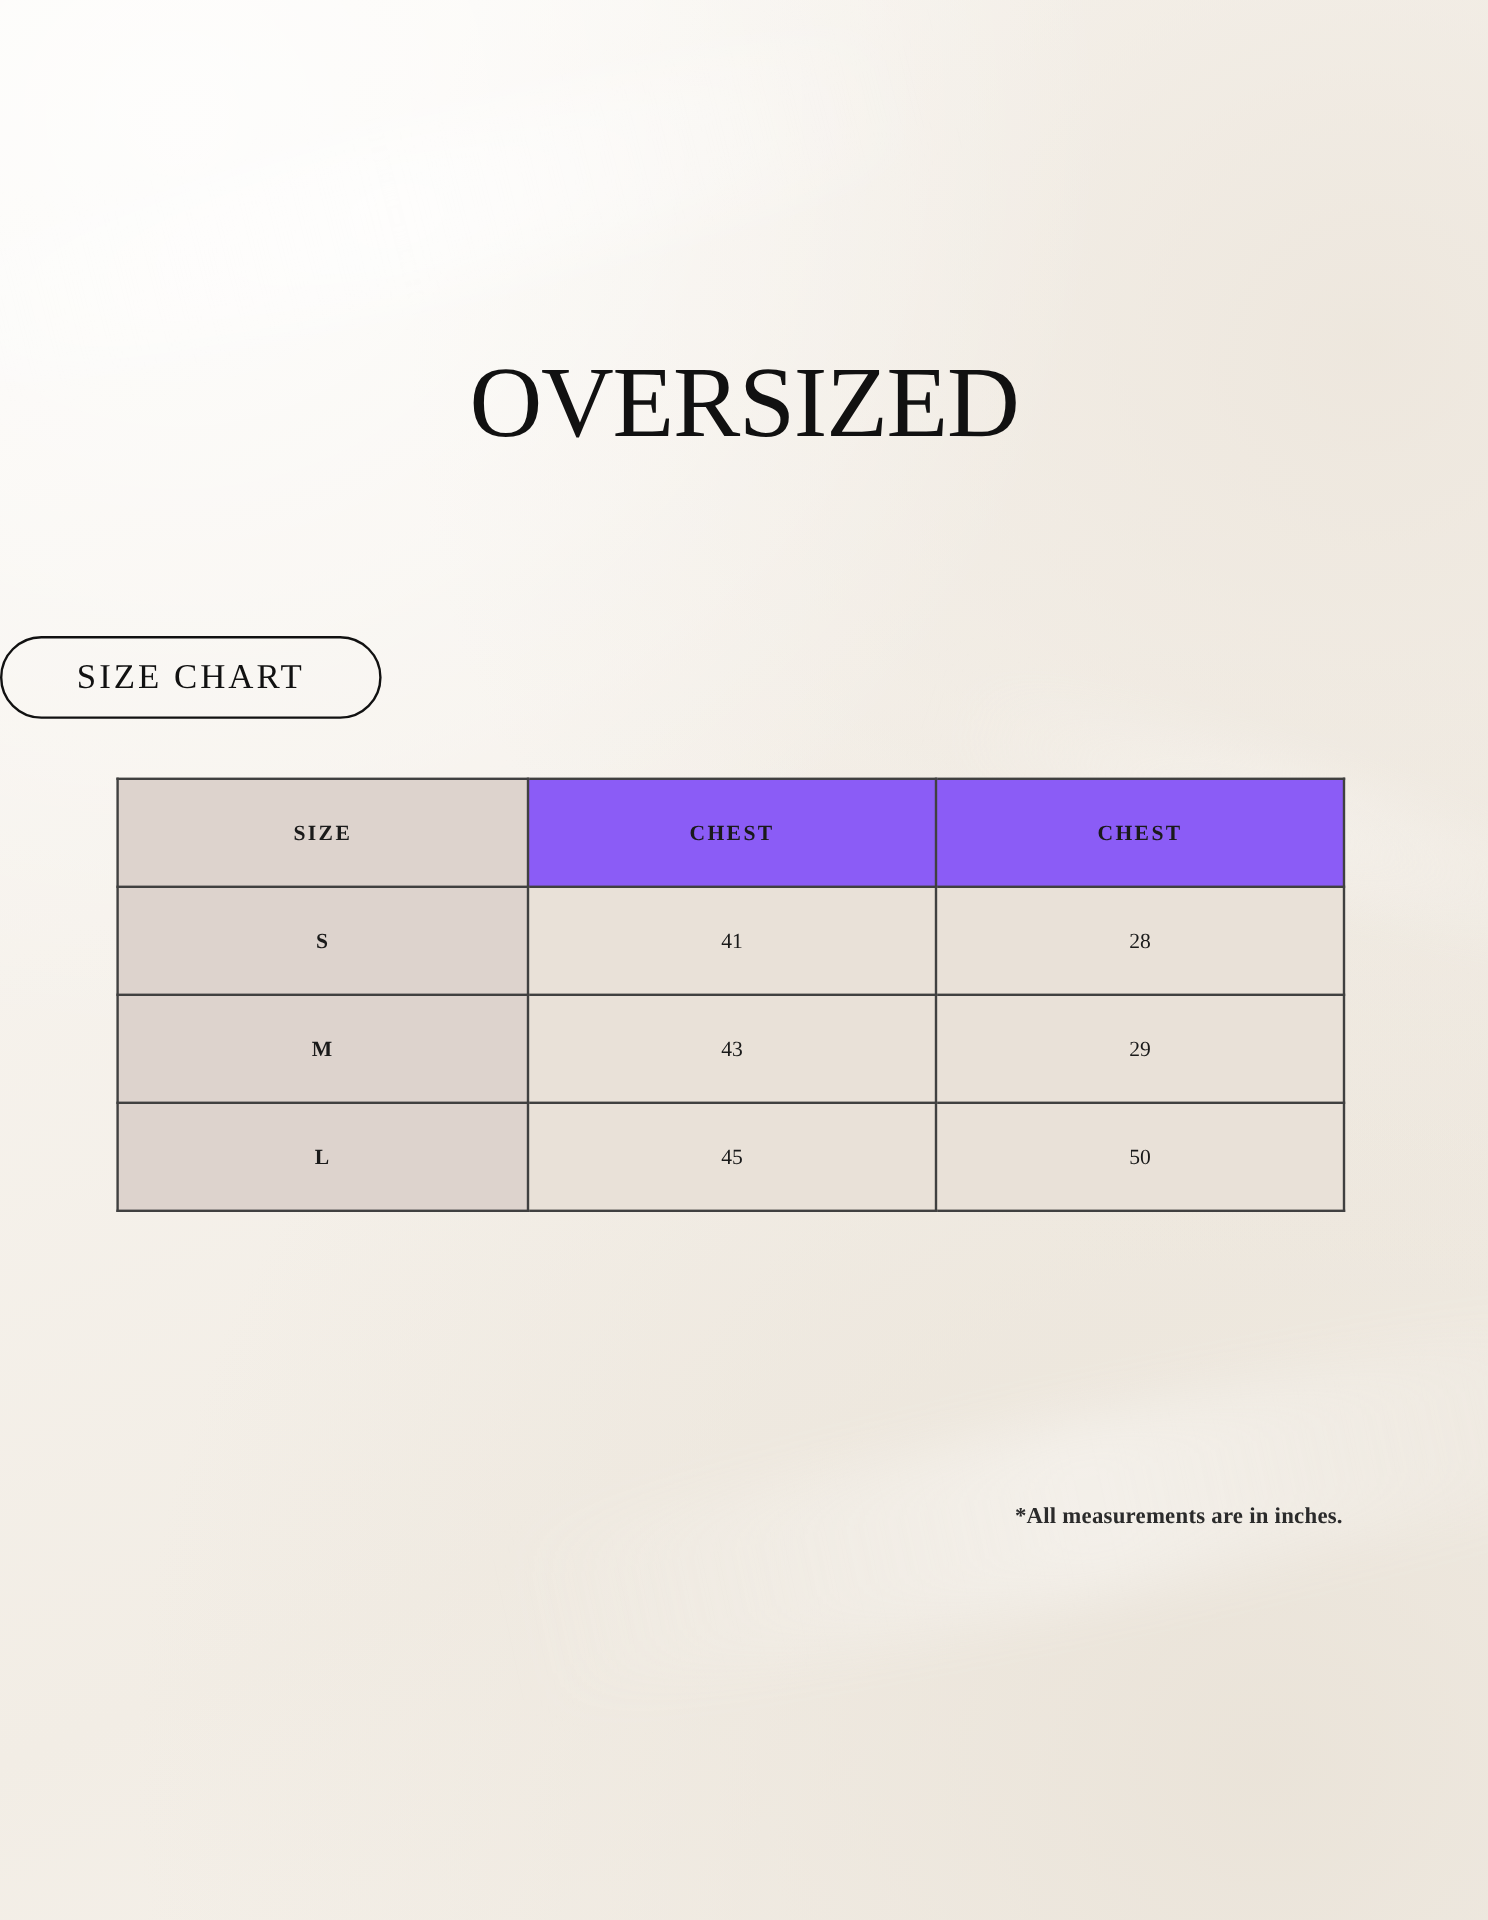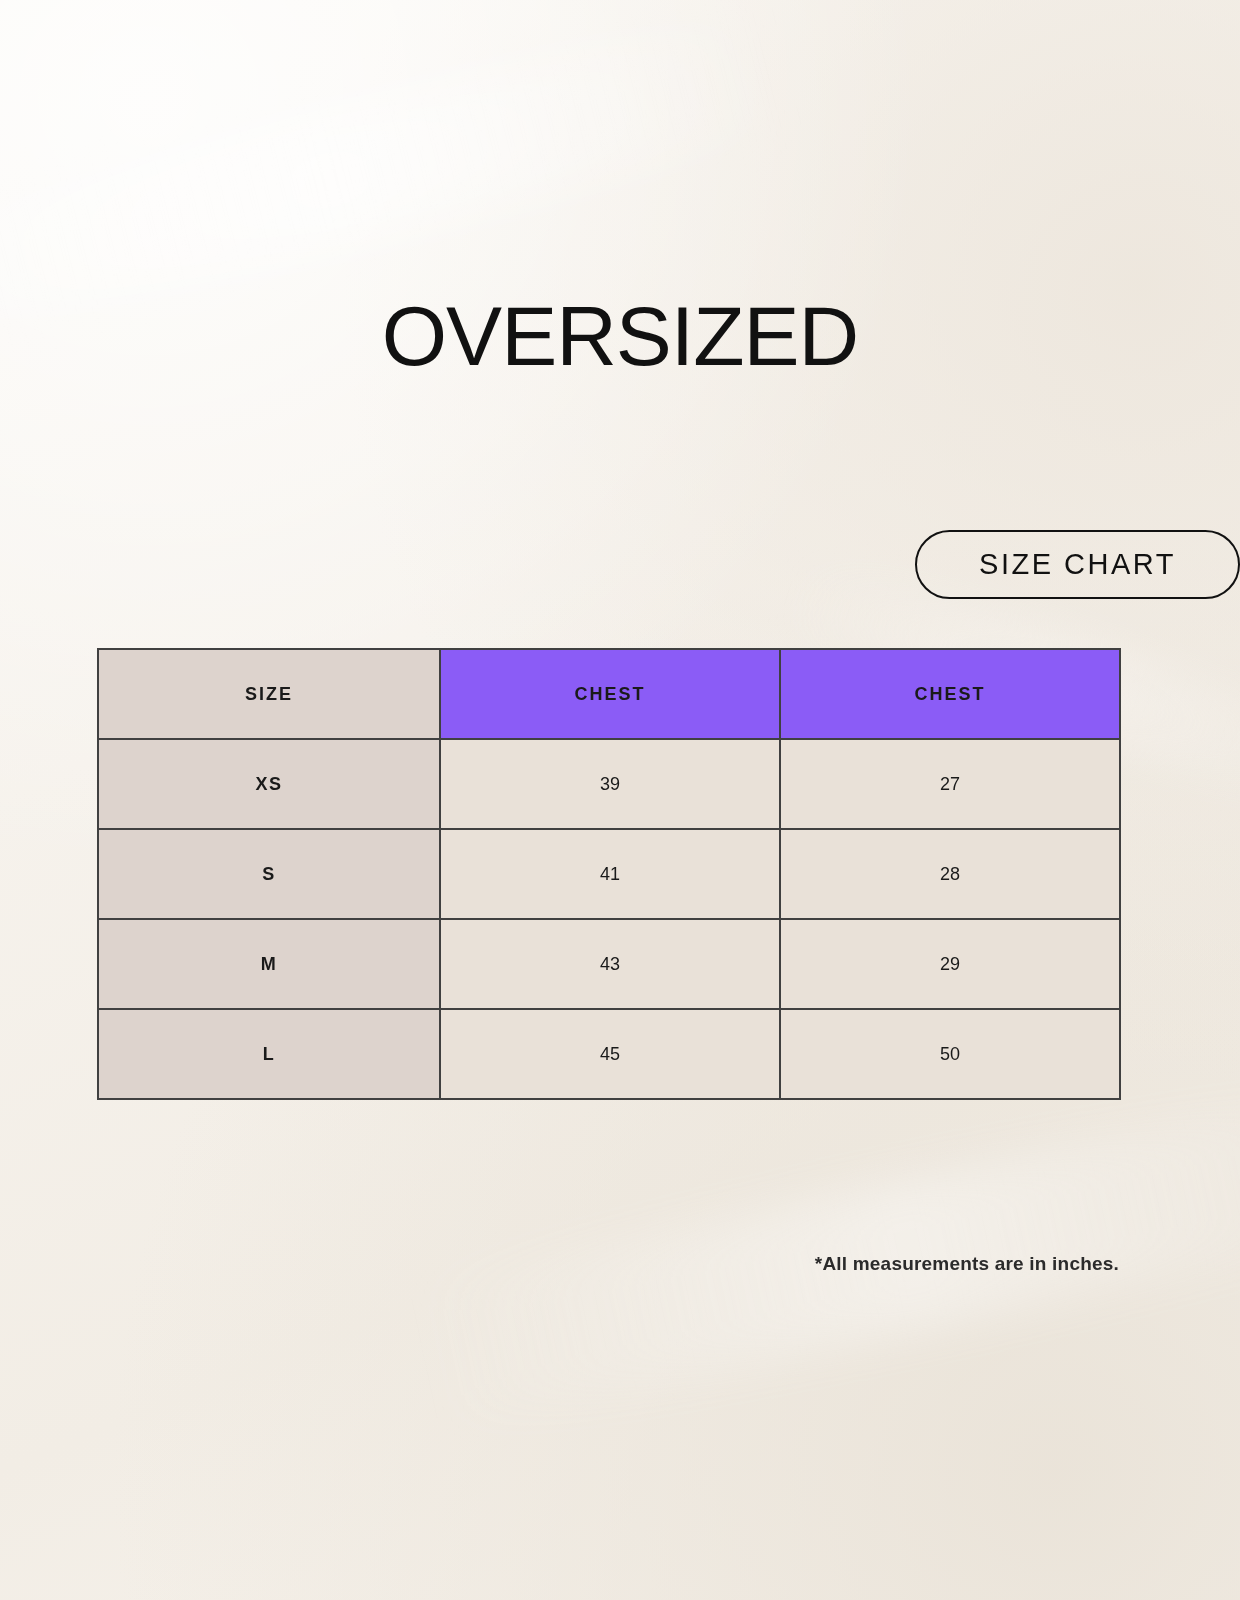--- a/index.html
+++ b/index.html
@@ -34,20 +34,21 @@
   }
   .streak-a { top: 120px; left: -120px; width: 900px; height: 120px; transform: rotate(-14deg); }
   .streak-b { top: 1180px; left: 420px; width: 980px; height: 150px; transform: rotate(-12deg); opacity: 0.7; }
   .streak-c { top: 640px; left: 760px; width: 620px; height: 90px; transform: rotate(18deg); opacity: 0.5; }
 
   .page {
     position: relative;
     width: 1240px;
     height: 1294px;
     box-sizing: border-box;
+    font-family: Liberation Serif, serif;
   }
 
   .title-block {
     position: absolute;
     top: 296px;
     left: 0;
     width: 1240px;
     text-align: center;
   }
   .title-line {
@@ -61,21 +62,21 @@
   .title-line-2 {
     margin-top: 6px;
   }
 
   .pill-wrap {
     position: absolute;
     top: 530px;
     left: 0;
     width: 1240px;
     display: flex;
-    justify-content: flex-end;
+    justify-content: flex-start;
   }
   .pill {
     border: 2px solid #111111;
     border-radius: 40px;
     padding: 16px 62px;
     font-size: 29px;
     letter-spacing: 2.5px;
     font-weight: 400;
     color: #111111;
     background: transparent;
@@ -164,25 +165,20 @@
       </colgroup>
       <thead>
         <tr>
           <th class="head-size">SIZE</th>
           <th class="head-measure">CHEST</th>
           <th class="head-measure">CHEST</th>
         </tr>
       </thead>
       <tbody>
         <tr>
-          <td class="cell-size">XS</td>
-          <td class="cell-value">39</td>
-          <td class="cell-value">27</td>
-        </tr>
-        <tr>
           <td class="cell-size">S</td>
           <td class="cell-value">41</td>
           <td class="cell-value">28</td>
         </tr>
         <tr>
           <td class="cell-size">M</td>
           <td class="cell-value">43</td>
           <td class="cell-value">29</td>
         </tr>
         <tr>

